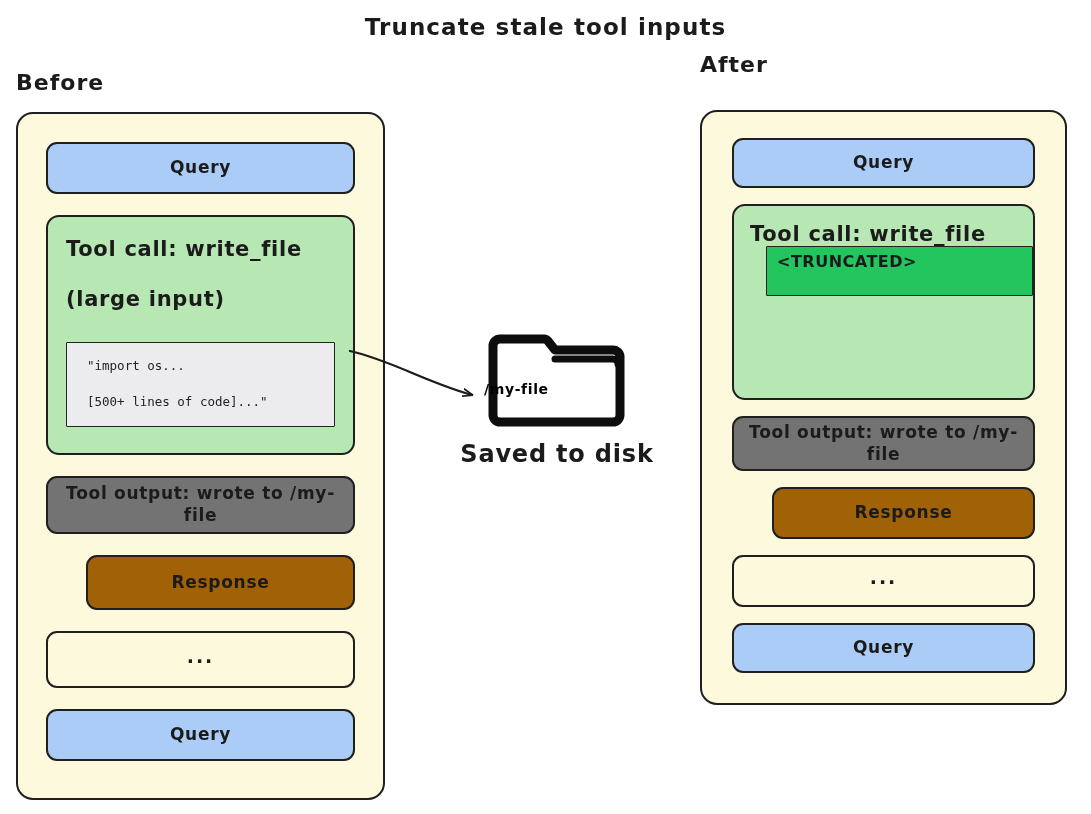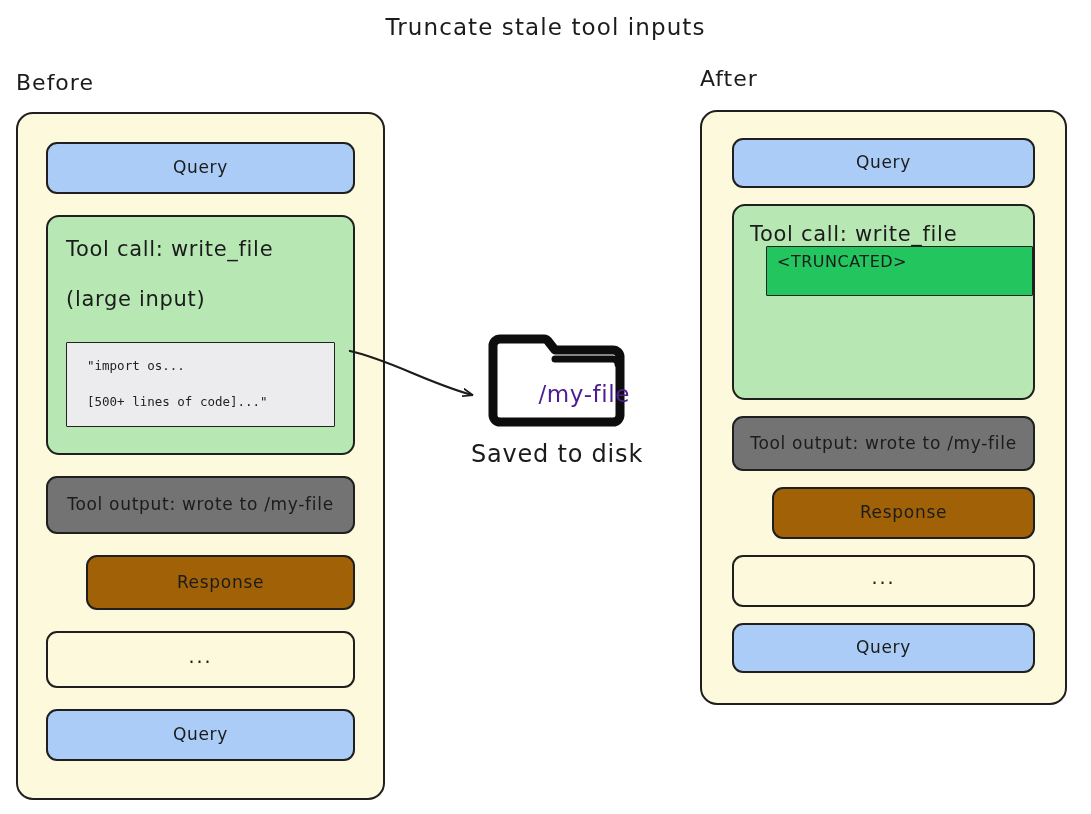--- a/index.html
+++ b/index.html
@@ -13,21 +13,21 @@
     height: 814px;
     position: relative;
     overflow: hidden;
     font-family: "DejaVu Sans", sans-serif;
     color: #1d1d1d;
   }
 
   
   .hand {
     font-family: "DejaVu Sans", sans-serif;
-    font-weight: 400;
+    font-weight: 700;
     letter-spacing: 0.6px;
     color: #1b1b1b;
   }
 
   
   #diagram-title {
     position: absolute;
     left: 0;
     top: 14px;
     width: 1091px;
@@ -36,21 +36,21 @@
     letter-spacing: 1.1px;
   }
 
   
   .column-heading {
     position: absolute;
     font-size: 22px;
     letter-spacing: 1px;
   }
   #heading-before { left: 16px;  top: 70px; width: 369px; }
-  #heading-after  { left: 700px; top: 66px; width: 367px; }
+  #heading-after  { left: 700px; top: 52px; width: 367px; }
 
   
   .panel {
     position: absolute;
     background: #fdf9dd;
     border: 2.2px solid #1f1f1f;
     border-radius: 17px;
     box-sizing: border-box;
     display: flex;
     flex-direction: column;
@@ -182,24 +182,24 @@
     left: 484px;
     top: 334px;
     width: 146px;
     height: 98px;
   }
   #folder-label {
     position: absolute;
     left: 484px;
     top: 381px;
     width: 146px;
-    text-align: right;
-    font-size: 23px;
+    text-align: left;
+    font-size: 14px;
     letter-spacing: 0.6px;
-    color: #4c1d95;
+    color: #000000;
     pointer-events: none;
   }
   #folder-caption {
     position: absolute;
     left: 454px;
     top: 440px;
     width: 206px;
     text-align: center;
     font-size: 24px;
     letter-spacing: 0.8px;

